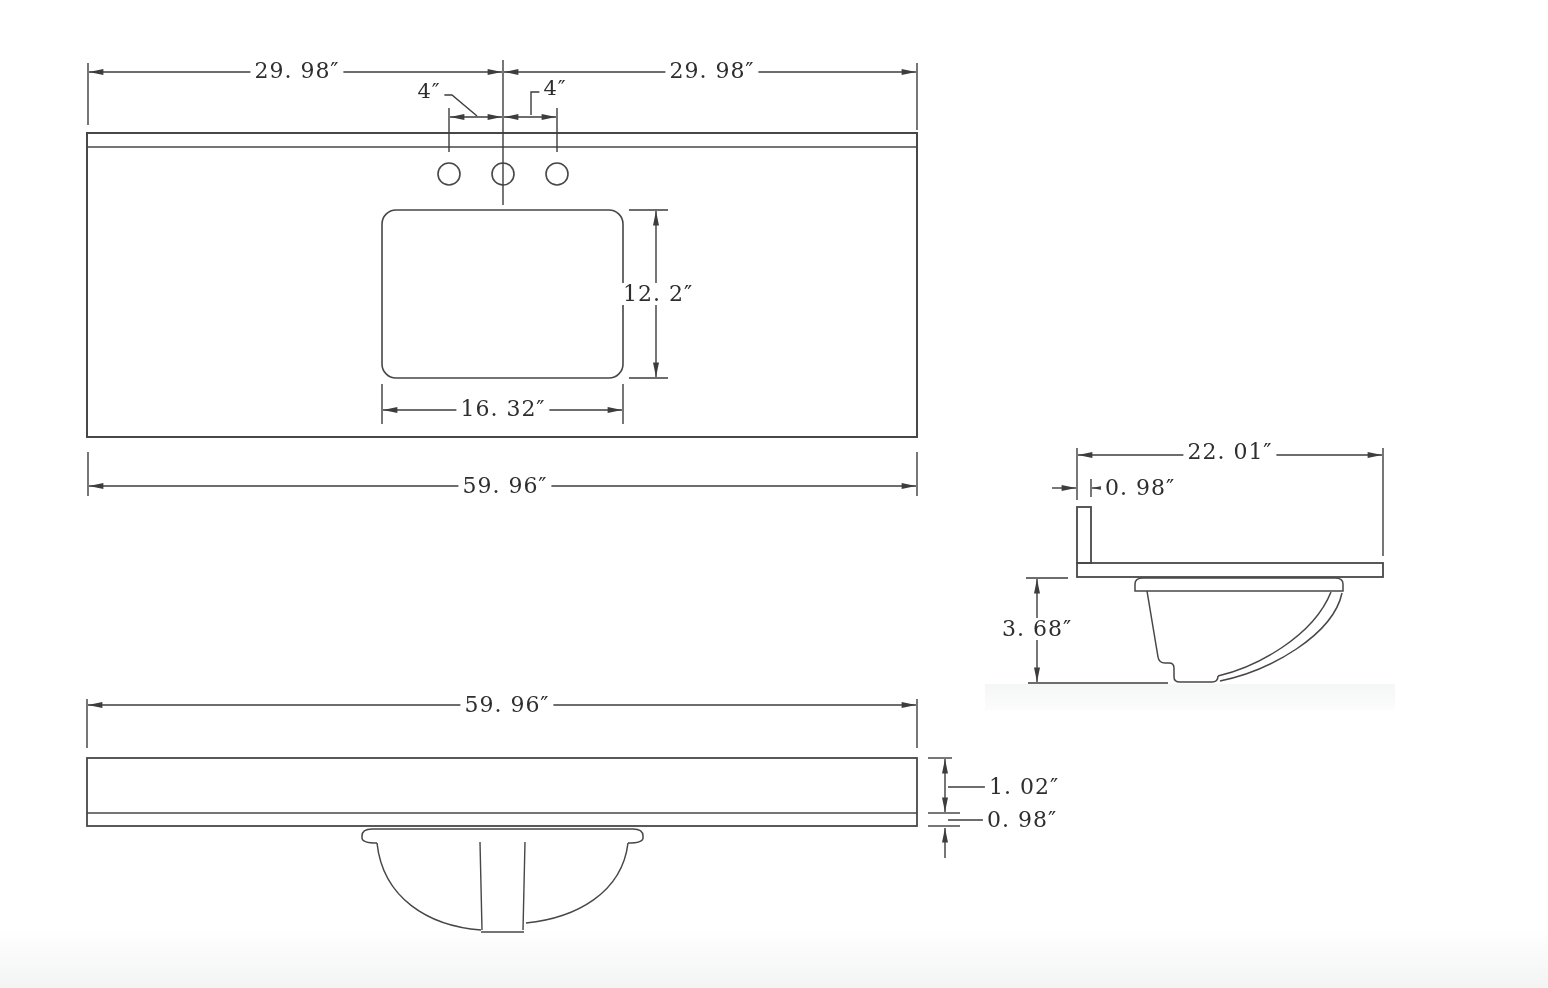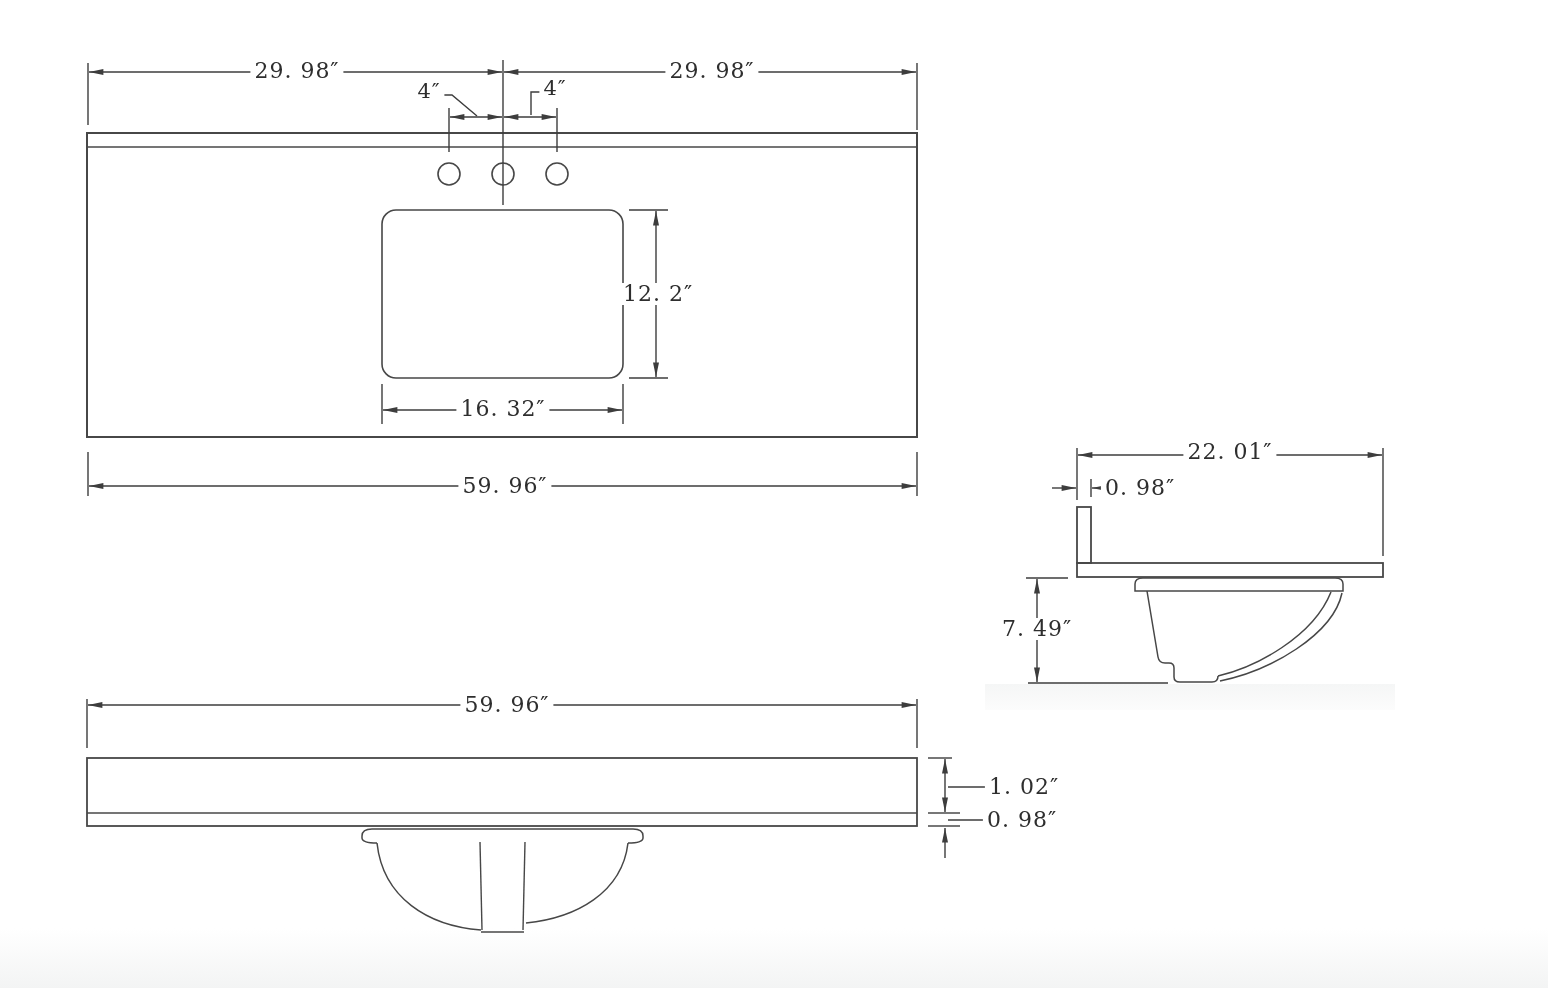--- a/index.html
+++ b/index.html
@@ -122,18 +122,18 @@
   <div class="dim-label" style="left:297px;top:71px;">29. 98″</div>
   <div class="dim-label" style="left:712px;top:71px;">29. 98″</div>
   <div class="dim-label small" style="left:429px;top:91px;">4″</div>
   <div class="dim-label small" style="left:555px;top:88px;">4″</div>
   <div class="dim-label" style="left:658px;top:294px;text-align:right;">12. 2″</div>
   <div class="dim-label" style="left:503px;top:409px;">16. 32″</div>
   <div class="dim-label" style="left:505px;top:486px;">59. 96″</div>
 
   <div class="dim-label" style="left:1230px;top:432px;margin-top:20px;">22. 01″</div>
   <div class="dim-label" style="left:1140px;top:488px;">0. 98″</div>
-  <div class="dim-label" style="left:1037px;top:629px;">7. 49″</div>
+  <div class="dim-label" style="left:1037px;top:629px;">3. 68″</div>
 
   <div class="dim-label" style="left:507px;top:705px;">59. 96″</div>
   <div class="dim-label" style="left:1024px;top:787px;">1. 02″</div>
   <div class="dim-label" style="left:1022px;top:820px;">0. 98″</div>
 </div>
 
 </body></html>

